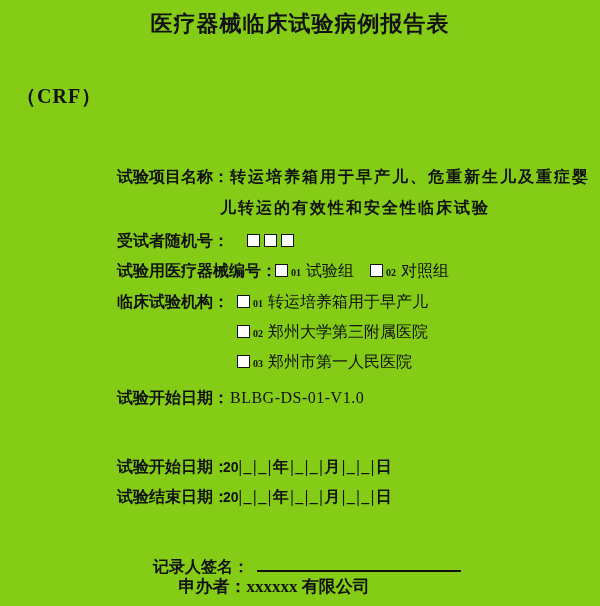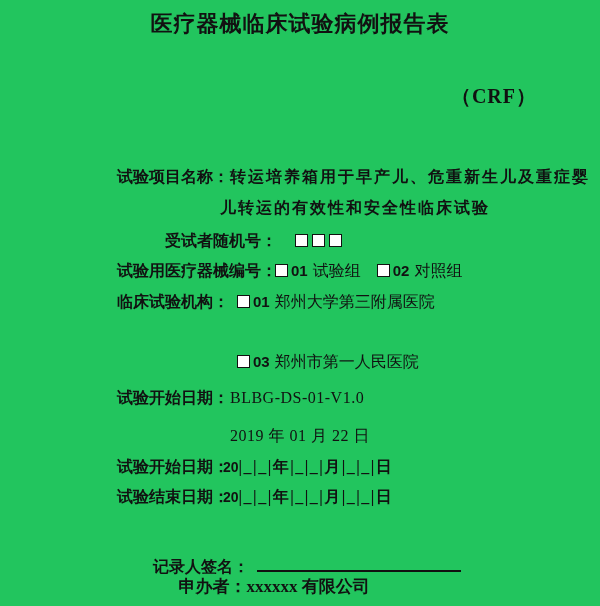--- a/index.html
+++ b/index.html
@@ -1,56 +1,56 @@
 <!DOCTYPE html>
 <html><head>
 <meta charset="utf-8">
 <style>
   html,body{margin:0;padding:0;background:#fff;}
   .page{
     position:relative;
     width:600px;height:606px;
-    background:#22c55e;
+    background:#84cc16;
     color:#111111;
     font-family:"Liberation Serif", serif;
     overflow:hidden;
   }
   .title{
     position:absolute;top:10px;left:0;width:600px;
     margin:0;text-align:center;
     font-family:"Liberation Sans", sans-serif;
     font-size:22px;line-height:28px;font-weight:bold;
     letter-spacing:1px;
   }
   .subtitle{
-    position:absolute;top:83px;left:1px;width:536px;
-    text-align:right;
+    position:absolute;top:83px;left:16px;width:536px;
+    text-align:left;
     font-size:20px;line-height:26px;font-weight:bold;
     letter-spacing:1px;
   }
   .row{
     position:absolute;
     white-space:nowrap;
     font-size:16px;line-height:21px;
   }
   .lbl{display:inline-block;font-weight:bold;}
   .bold{font-weight:bold;}
   .ls2{letter-spacing:2px;}
   .cb{
     display:inline-block;
     width:11px;height:11px;
     border:1.5px solid #111;
     vertical-align:-1px;
     background:#fff;
   }
   .cb.mr{margin-right:4px;}
   .code{
-    font-family:Liberation Sans, sans-serif;
+    font-family:Liberation Serif, serif;
     font-weight:bold;
-    font-size:15px;
+    font-size:10px;
     margin:0 5px 0 3px;
   }
   .latin{letter-spacing:0.5px;}
   .mask{font-weight:bold;letter-spacing:1.5px;}
   .prefix20{
     font-family:"Liberation Sans", sans-serif;
     font-weight:bold;font-size:14px;
   }
   .sigline{
     display:inline-block;
@@ -71,44 +71,44 @@
   <div class="subtitle">（CRF）</div>
 
   <div class="row" style="top:197px;left:220px;">
     <span class="bold ls2">儿转运的有效性和安全性临床试验</span>
   </div>
 
   <div class="row" style="top:166px;left:117px;">
     <span class="lbl" style="width:113px;">试验项目名称：</span><span class="bold ls2">转运培养箱用于早产儿、危重新生儿及重症婴</span>
   </div>
 
-  <div class="row" style="top:230px;left:117px;margin-left:48px;">
+  <div class="row" style="top:230px;left:117px;">
     <span class="lbl" style="width:130px;">受试者随机号：</span><span class="cb mr"></span><span class="cb mr"></span><span class="cb"></span>
   </div>
 
   <div class="row" style="top:260px;left:117px;">
     <span class="lbl" style="width:158px;">试验用医疗器械编号：</span><span><span class="cb"></span><span class="code">01</span><span>试验组</span></span><span class="opt2"><span class="cb"></span><span class="code">02</span><span>对照组</span></span>
   </div>
 
   <div class="row" style="top:291px;left:117px;">
-    <span class="lbl" style="width:120px;">临床试验机构：</span><span><span class="cb"></span><span class="code">01</span><span>郑州大学第三附属医院</span></span>
+    <span class="lbl" style="width:120px;">临床试验机构：</span><span><span class="cb"></span><span class="code">01</span><span>转运培养箱用于早产儿</span></span>
   </div>
 
+  <div class="row" style="top:321px;left:237px;">
+    <span class="cb"></span><span class="code">02</span><span>郑州大学第三附属医院</span>
+  </div>
 
   <div class="row" style="top:351px;left:237px;">
     <span class="cb"></span><span class="code">03</span><span>郑州市第一人民医院</span>
   </div>
 
   <div class="row" style="top:387px;left:117px;">
     <span class="lbl" style="width:113px;">试验开始日期：</span><span class="latin">BLBG-DS-01-V1.0</span>
   </div>
 
-  <div class="row" style="top:425px;left:230px;">
-    <span class="latin">2019 年 01 月 22 日</span>
-  </div>
 
   <div class="row" style="top:456px;left:117px;">
     <span class="lbl" style="width:106px;">试验开始日期：</span><span class="prefix20">20</span><span class="mask">|_|_|年|_|_|月|_|_|日</span>
   </div>
 
   <div class="row" style="top:486px;left:117px;">
     <span class="lbl" style="width:106px;">试验结束日期：</span><span class="prefix20">20</span><span class="mask">|_|_|年|_|_|月|_|_|日</span>
   </div>
 
   <div class="row" style="top:524px;left:153px;">

